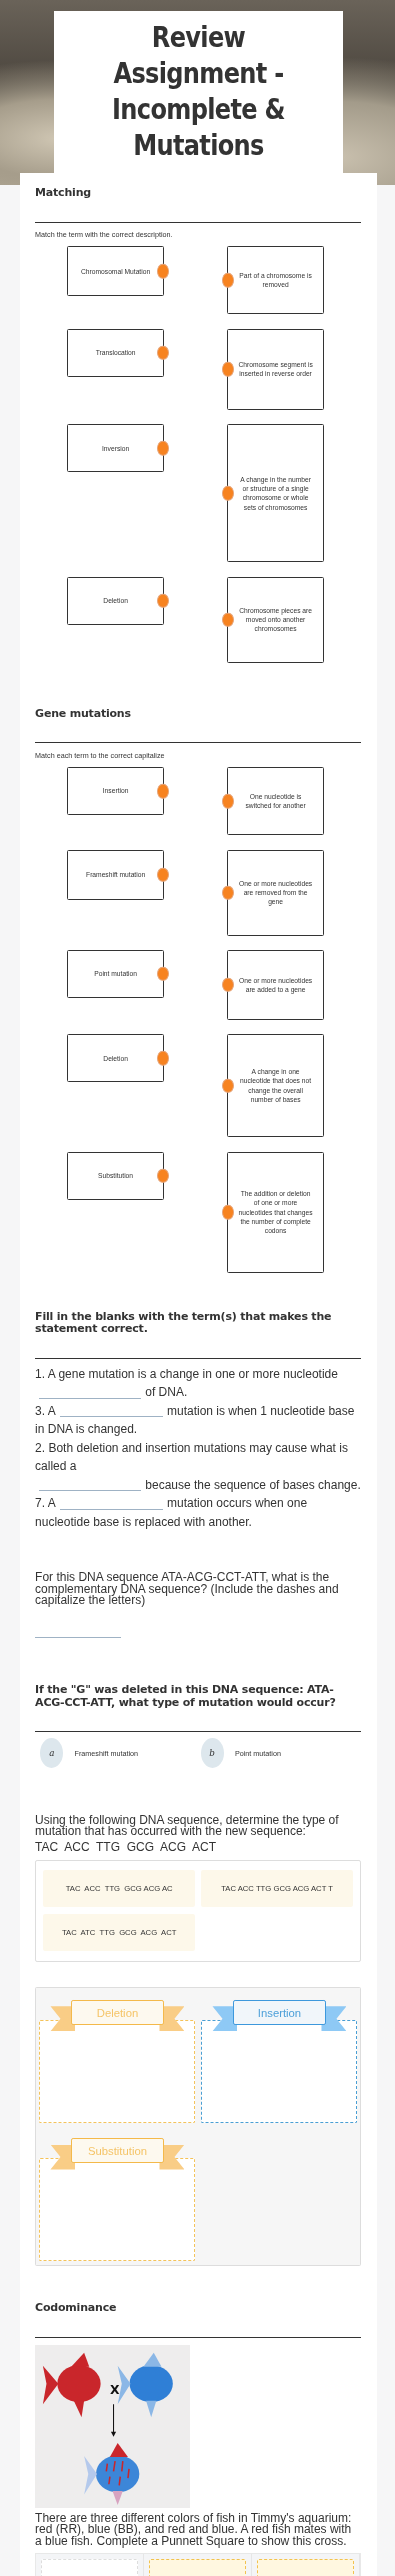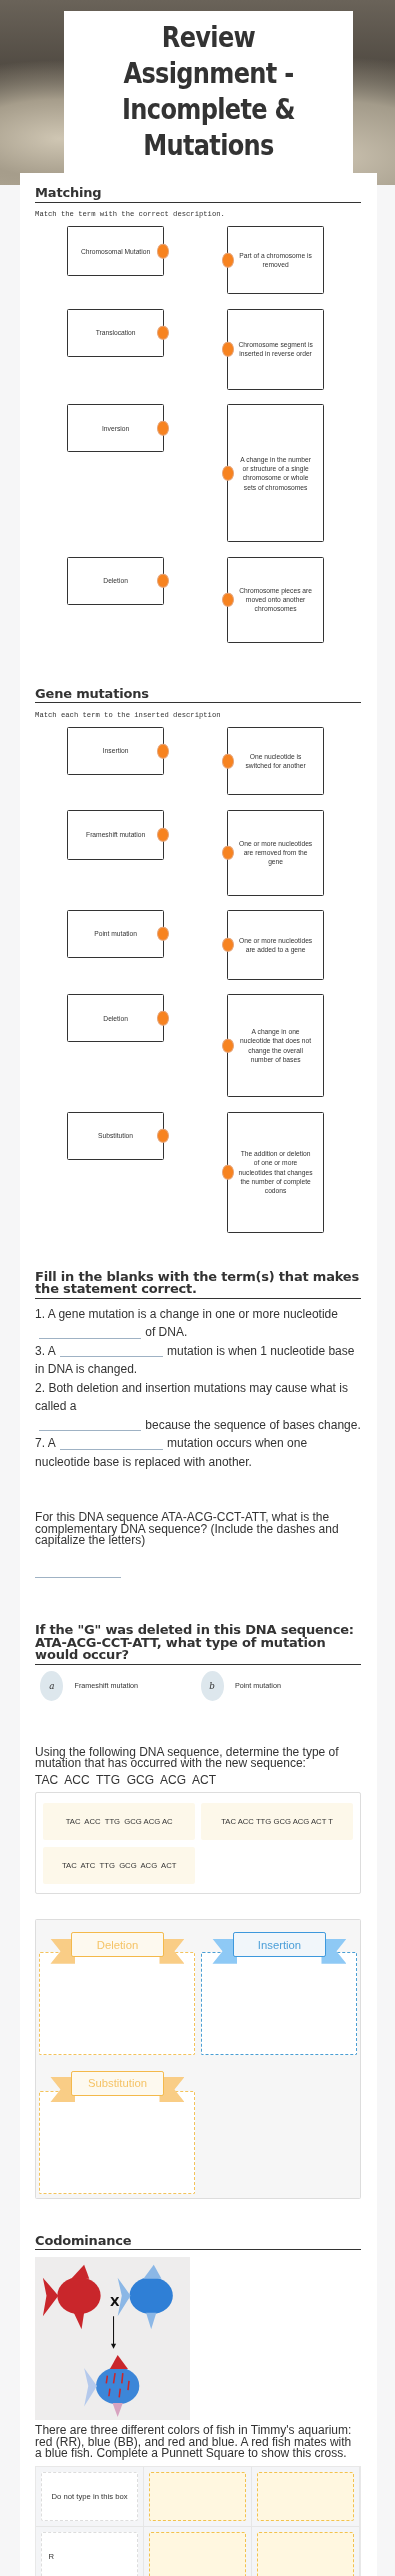--- a/index.html
+++ b/index.html
@@ -1,27 +1,27 @@
 <!DOCTYPE html>
 <html style="font-size:8.2px"><head>
 <meta charset="utf-8">
 <style>
   * { box-sizing: border-box; margin: 0; padding: 0; }
   body { width: 396px; background: #f6f6f7; font-family: "Liberation Sans", sans-serif; color: #333; }
   .hero { position: relative; height: 185px; background:
       radial-gradient(ellipse at 85% 85%, #c9c0ae 0%, #a39b8a 25%, rgba(0,0,0,0) 45%),
       radial-gradient(ellipse at 15% 75%, #cfc6b3 0%, #a69d8b 20%, rgba(0,0,0,0) 40%),
       linear-gradient(180deg, #6a6359 0%, #4f4941 40%, #2f2c28 60%, #8f8676 80%, #b3aa98 100%); }
-  .title-card { position: absolute; left: 64px; top: 10.8px; width: 289px; height: 162px; background: #fff;
+  .title-card { position: absolute; left: 54px; top: 10.8px; width: 289px; height: 162px; background: #fff;
       display: flex; align-items: center; justify-content: center; text-align: center; }
   .title-card h1 { font-family: "DejaVu Sans", sans-serif; font-weight: bold; font-size: 28px; line-height: 36px; color: #333; letter-spacing: -0.8px; transform: scaleX(0.86); }
   .main { position: absolute; left: 19.6px; top: 173px; width: 357px; background: #fff; padding: 0 15.5px 20.6px 15.5px; }
   .section { padding-top: 14.4px; }
-  .section h2 { font-family: "DejaVu Sans", sans-serif; font-weight: bold; font-size: 13px; color: #333; line-height: 12.4px; padding-bottom: 2px; border-bottom: 0.5px solid #333; letter-spacing: -0.2px; }
-  .desc { font-size: 7.2px; line-height: 11.3px; color: #333; margin-top: 6.2px; font-family: Liberation Mono, monospace; }
+  .section h2 { font-family: "DejaVu Sans", sans-serif; font-weight: bold; font-size: 11px; color: #333; line-height: 12.4px; padding-bottom: 22px; border-bottom: 0.5px solid #333; letter-spacing: -0.2px; }
+  .desc { font-size: 7.2px; line-height: 11.3px; color: #333; margin-top: 6.2px; }
   .match-grid { position: relative; margin-top: 6.2px; }
   .match-row { display: flex; justify-content: space-between; margin-bottom: 14.4px; }
   .match-left, .match-right { position: relative; width: 97px; border: 0.5px solid #333; border-radius: 1.5px; font-size: 6.7px; line-height: 9.3px; text-align: center; display: flex; align-items: center; justify-content: center; padding: 4.1px 9.3px; background: #fff; }
   .match-left { margin-left: 32px; min-height: 48px; }
   .match-right { margin-right: 37px; min-height: 48px; }
   .dot { position: absolute; width: 11.3px; height: 14.4px; border-radius: 50%; background: #f78320; border: 0.5px solid #e6a57a; top: 50%; transform: translateY(-50%); }
   .match-left .dot { right: -5.7px; }
   .match-right .dot { left: -5.7px; }
   .fill { font-size: 12px; line-height: 18.5px; color: #333; margin-top: 6px; }
   .blank { display: inline-block; width: 103px; border-bottom: 0.5px solid #9fb2c4; height: 11.3px; vertical-align: middle; margin: 0 4.1px; }
@@ -104,21 +104,21 @@
         <div class="match-right" style="min-height:86px">
             <span class="dot"></span>
             <span>Chromosome pieces are moved onto another chromosomes</span>
           </div>
       </div>
     </div>
   </div>
 
   <div class="section" style="padding-top:31px">
     <h2>Gene mutations</h2>
-    <p class="desc">Match each term to the inserted description</p>
+    <p class="desc">Match each term to the correct capitalize</p>
     <div class="match-grid">
       <div class="match-row" style="align-items:flex-start">
         <div class="match-left">
             <span>Insertion</span>
             <span class="dot"></span>
           </div>
         <div class="match-right" style="min-height:68px">
             <span class="dot"></span>
             <span>One nucleotide is switched for another</span>
           </div>

